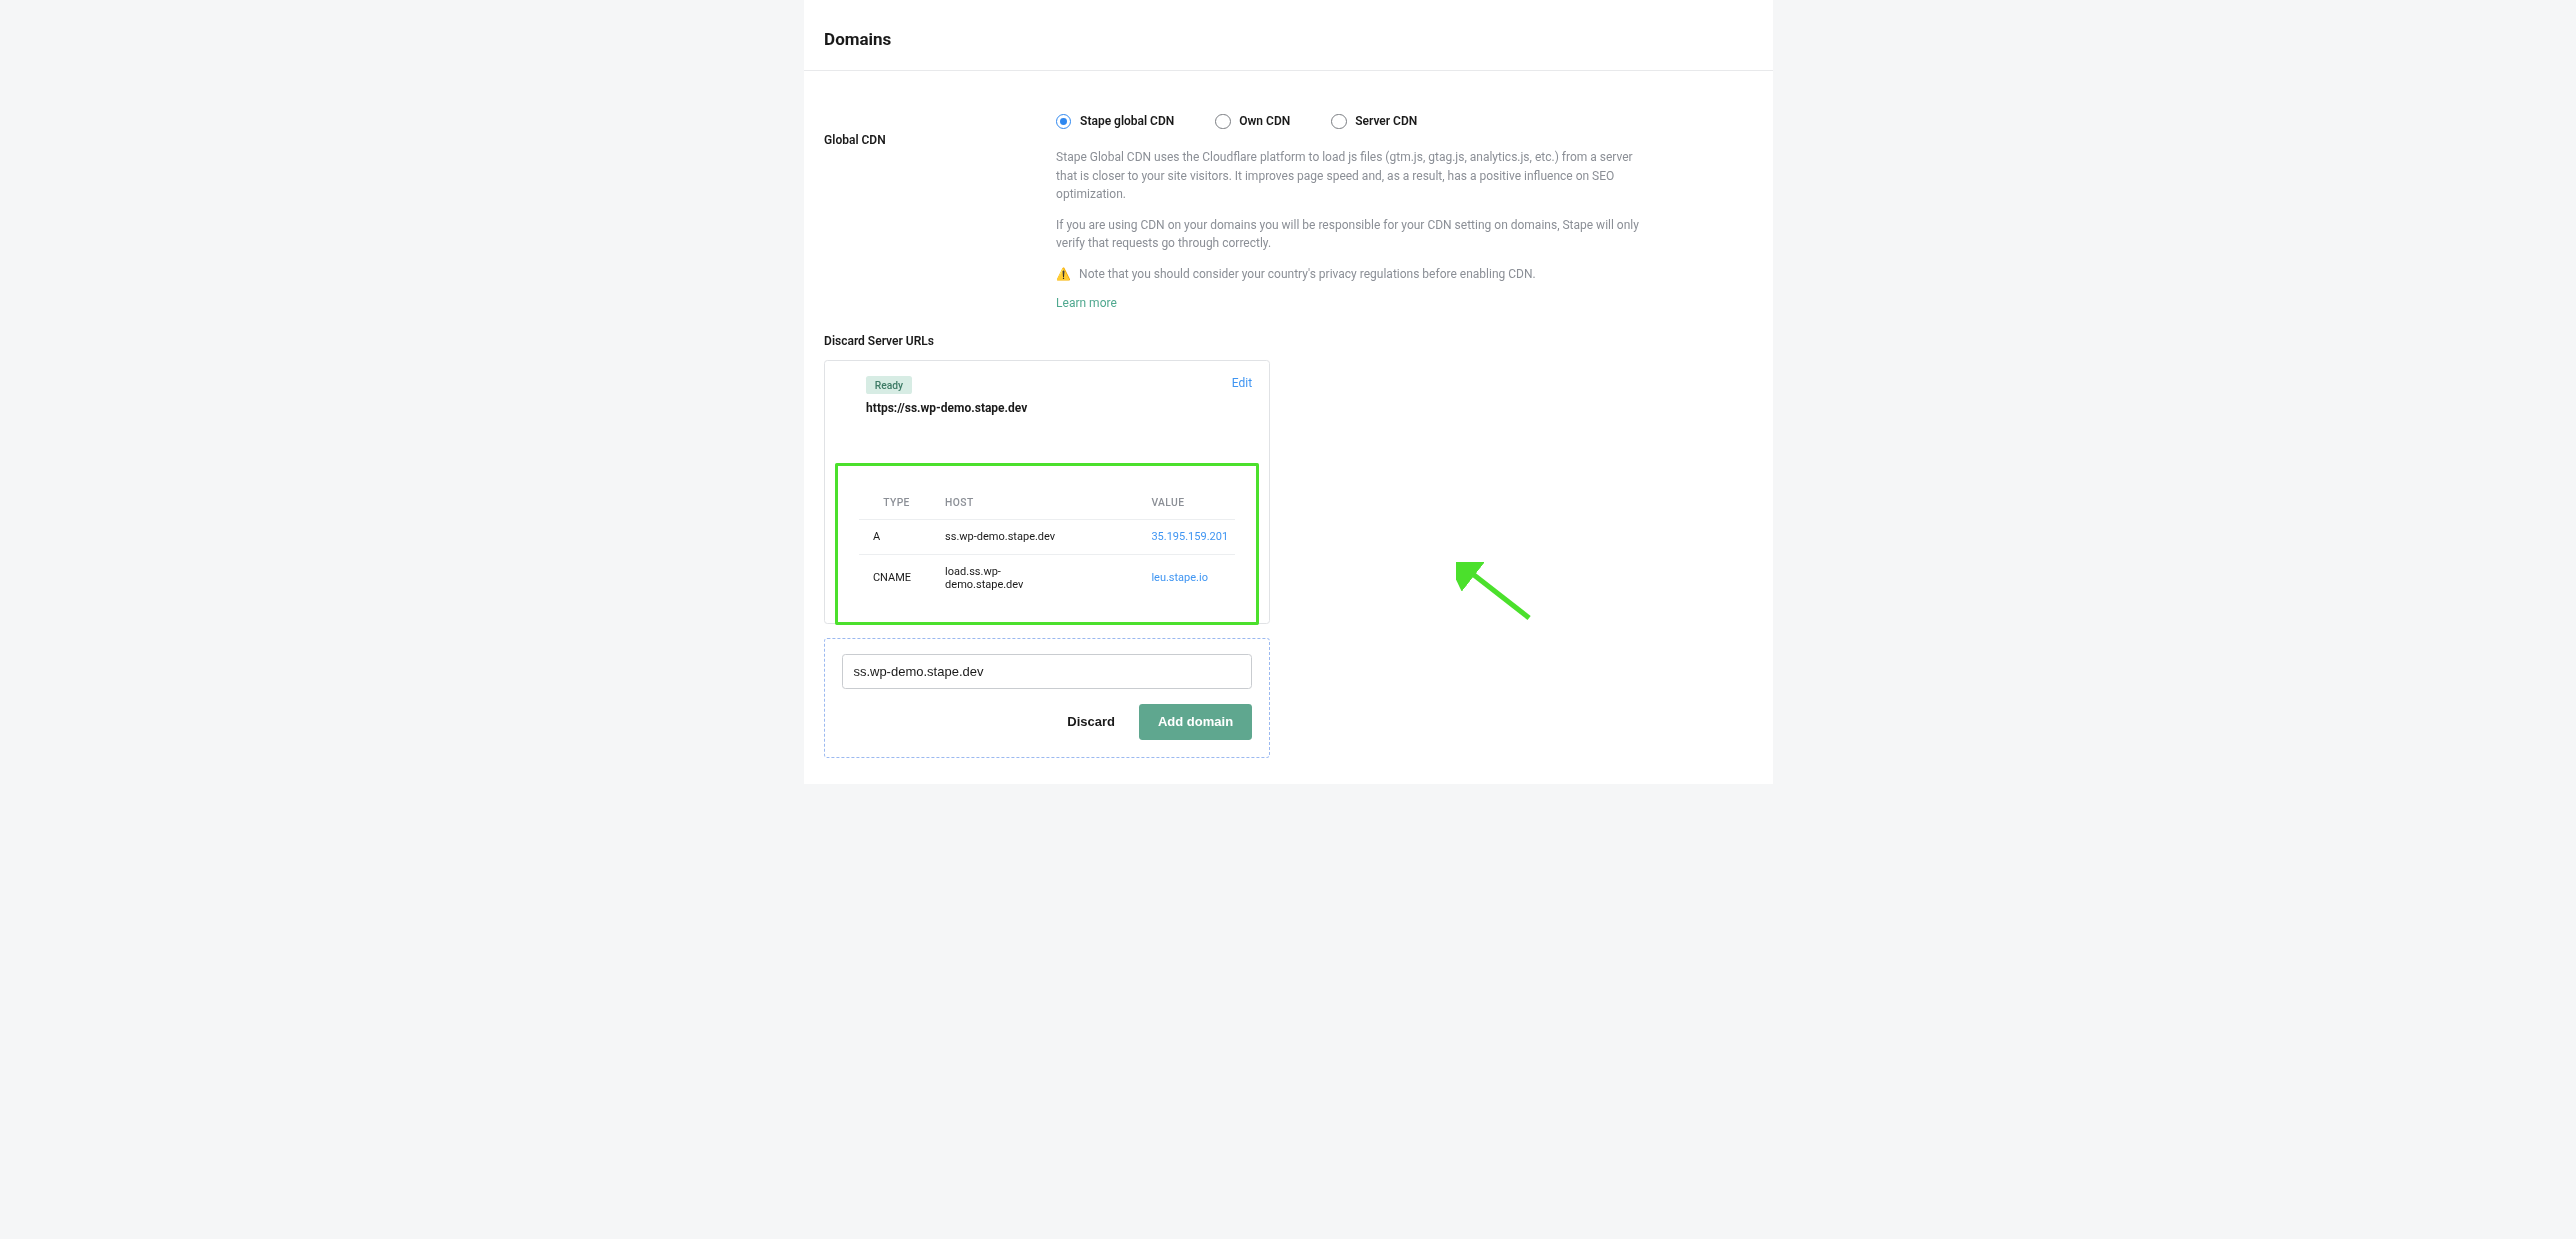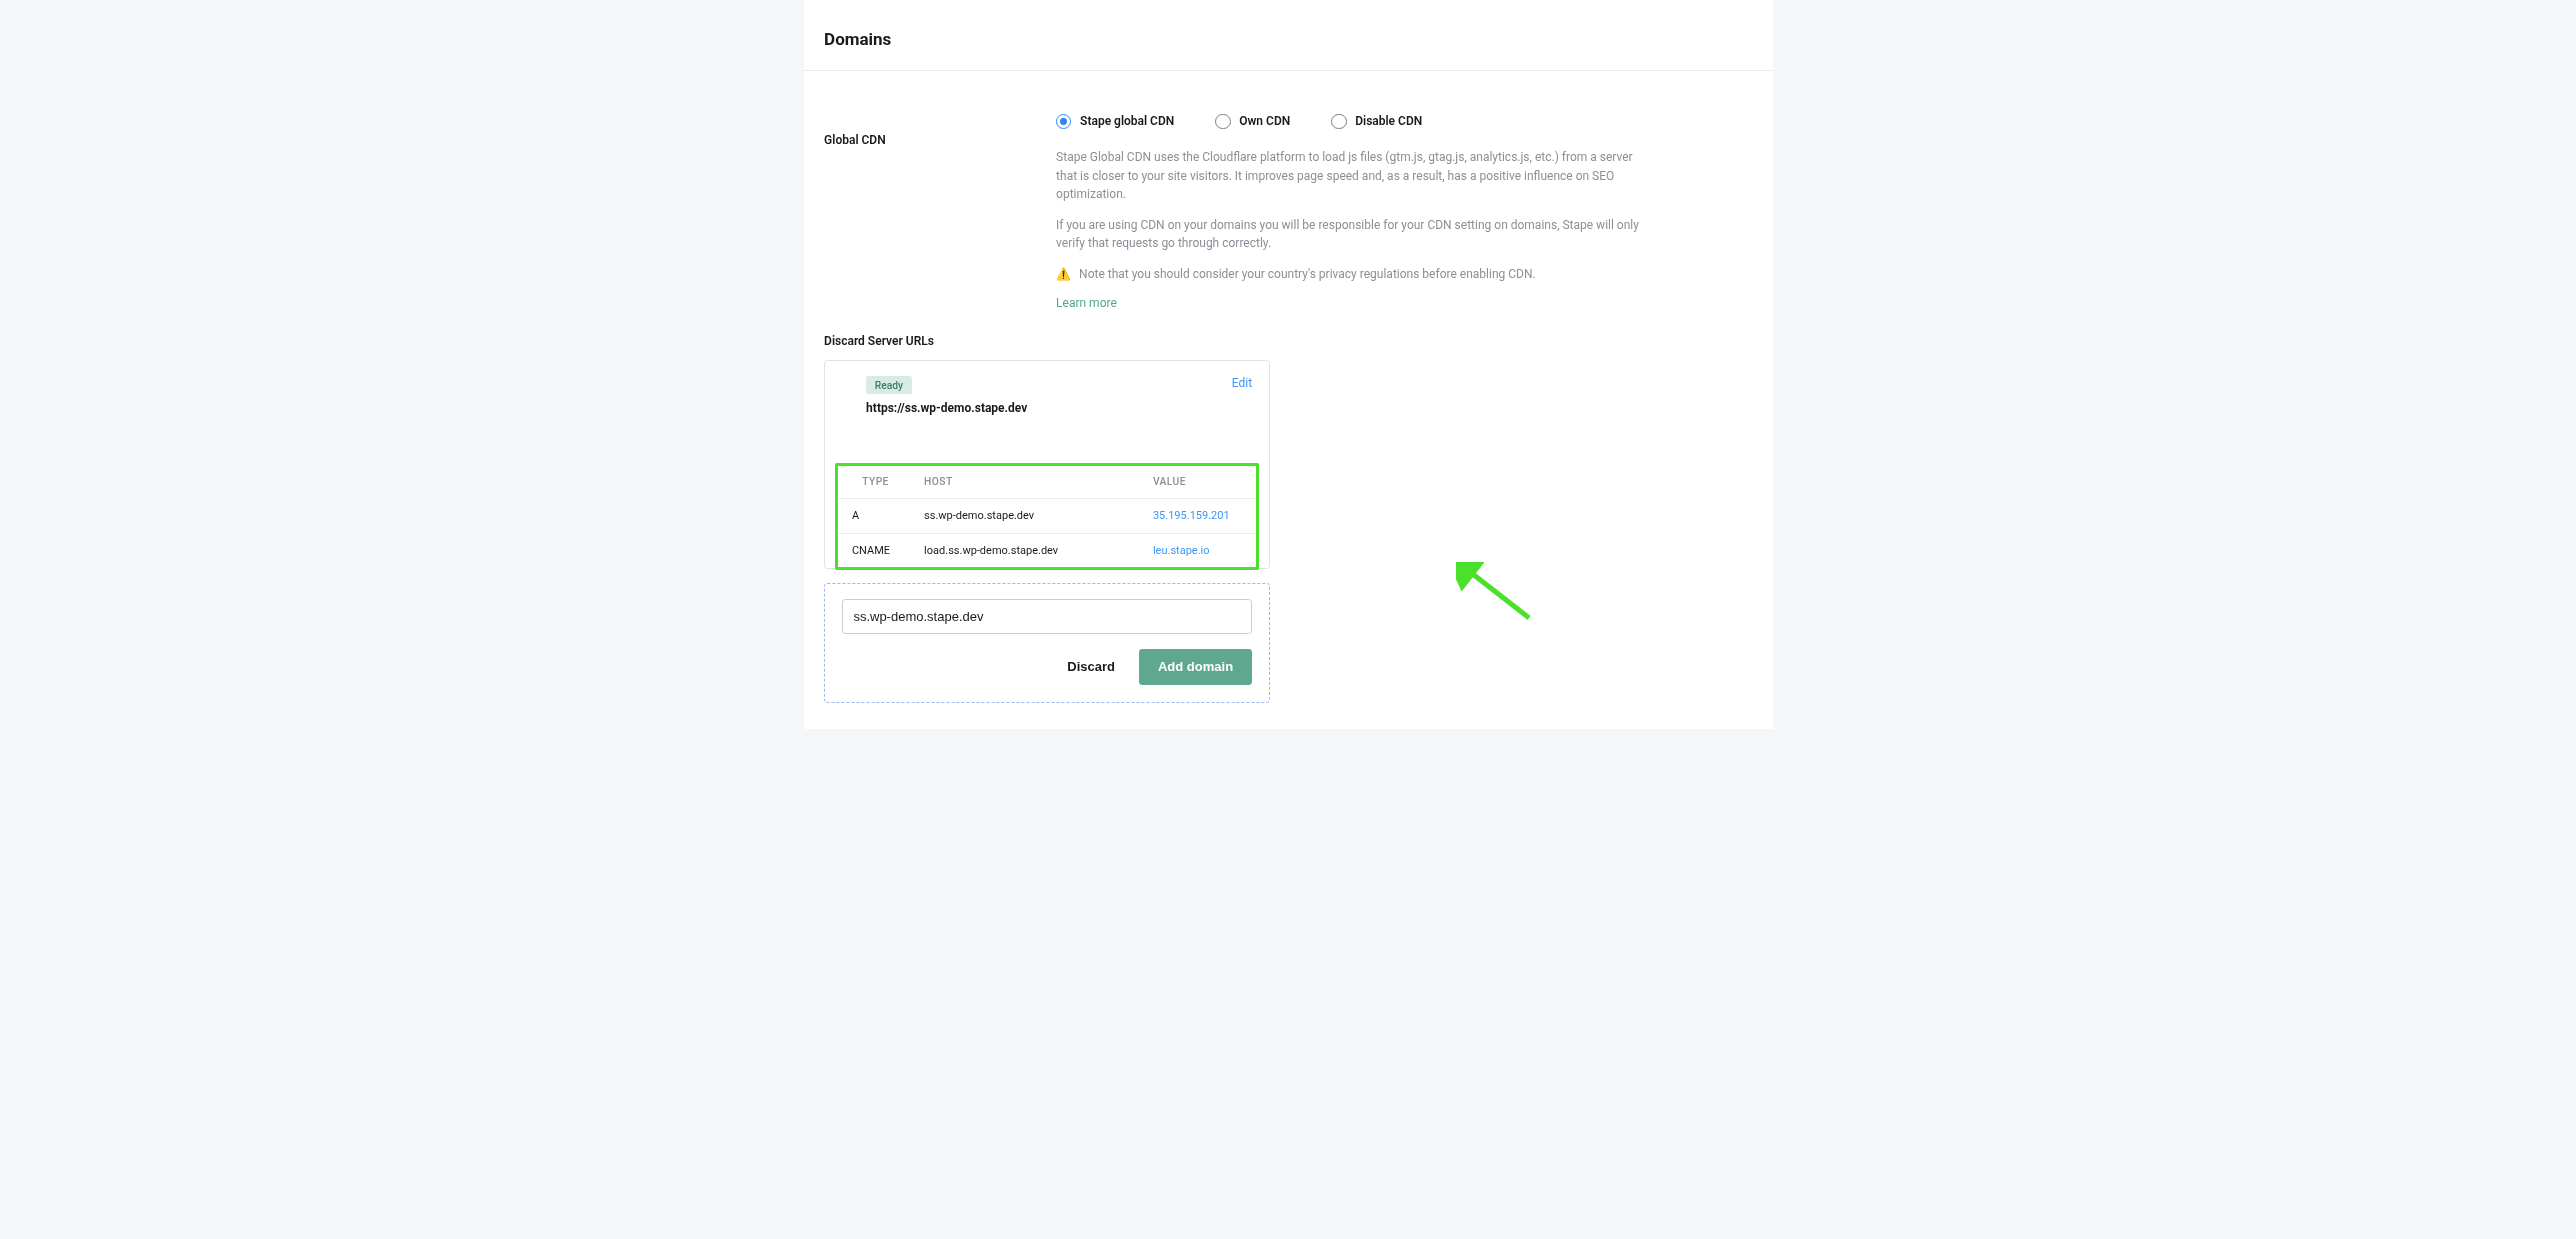--- a/index.html
+++ b/index.html
@@ -137,21 +137,21 @@
   .edit-link {
     color: #3f95f2;
     font-size: 12px;
     cursor: pointer;
     font-weight: 400;
   }
   .dns-box {
     border: 3.4px solid #4be02c;
     border-radius: 1.7px;
     margin: 16px -6.9px -5.1px -6.9px;
-    padding: 0;
+    padding: 21px;
   }
   .dns-table {
     width: 100%;
     border-collapse: collapse;
   }
   .dns-table th {
     text-align: left;
     font-size: 10.3px;
     font-weight: 500;
     color: #8b8f96;
@@ -247,21 +247,21 @@
                 <span class="radio-dot"></span>
               </span>
             <span class="radio-label">Stape global CDN</span>
           </label>
           <label class="radio-item">
             <span class="radio-circle"></span>
             <span class="radio-label">Own CDN</span>
           </label>
           <label class="radio-item">
             <span class="radio-circle"></span>
-            <span class="radio-label">Disable CDN</span>
+            <span class="radio-label">Server CDN</span>
           </label>
         </div>
         <p class="help-text">Stape Global CDN uses the Cloudflare platform to load js files (gtm.js, gtag.js, analytics.js, etc.) from a server that is closer to your site visitors. It improves page speed and, as a result, has a positive influence on SEO optimization.</p>
         <p class="help-text">If you are using CDN on your domains you will be responsible for your CDN setting on domains, Stape will only verify that requests go through correctly.</p>
         <p class="help-text">
           <span class="warning-icon">⚠️</span><span> Note that you should consider your country's privacy regulations before enabling CDN.</span>
         </p>
         <a class="learn-more">Learn more</a>
       </div>
     </div>

